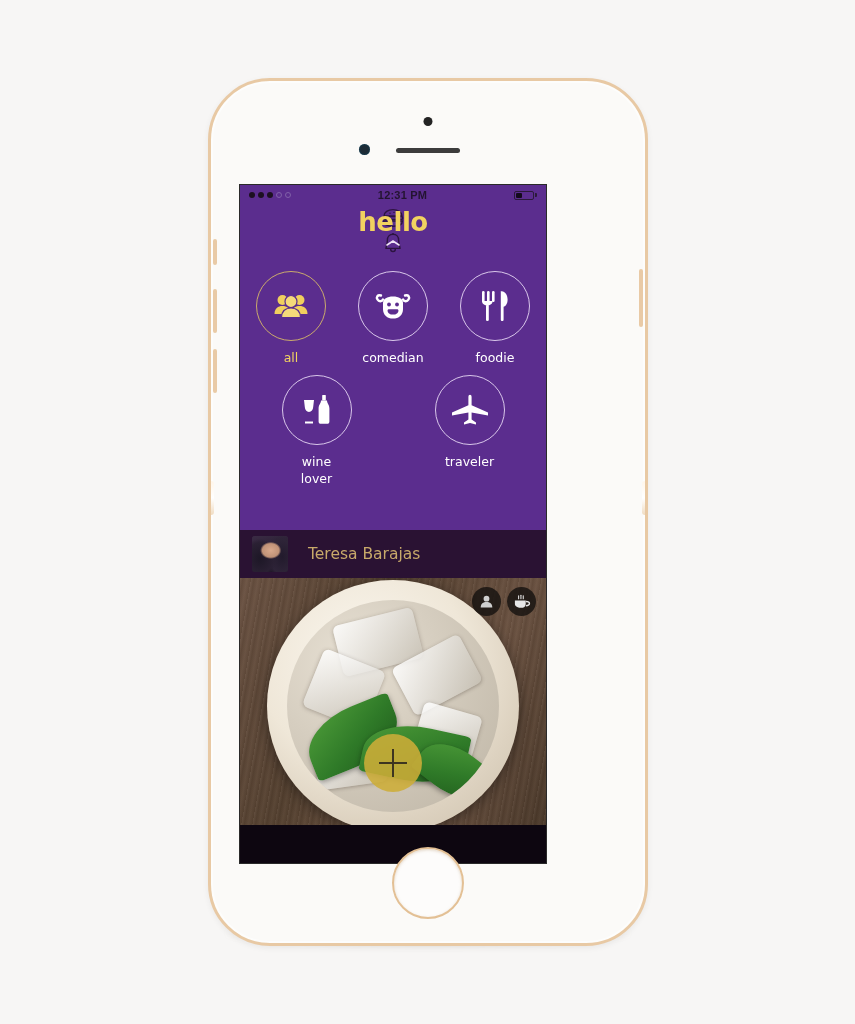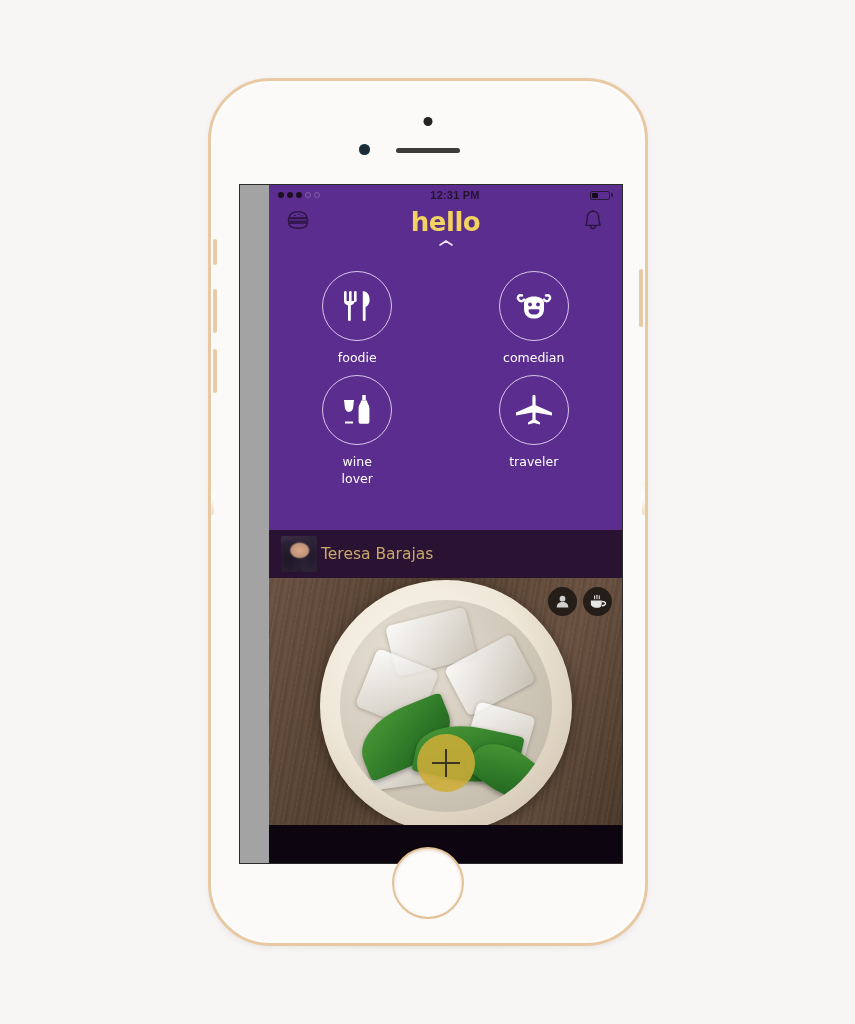--- a/index.html
+++ b/index.html
@@ -113,27 +113,26 @@
     background: #fdfcfb;
     border: 2px solid #e3c095;
     box-shadow: inset 0 1px 3px rgba(180,150,110,0.35);
   }
 
   
   .screen {
     position: absolute;
     left: 28px;
     top: 103px;
-    width: 384px;
+    width: 308px;
     height: 680px;
-    background: #a3a3a3;
+    background: #22c55e;
     overflow: hidden;
     border: 1px solid #2a2a2a;
     box-sizing: border-box;
-    padding-left: 29px;
   }
 
   
   .status-bar {
     height: 20px;
     background: #5b2d8e;
     display: flex;
     align-items: center;
     justify-content: space-between;
     padding: 0 9px;
@@ -176,24 +175,25 @@
     background: #2b1a3a;
     border-radius: 0 1px 1px 0;
   }
 
   
   .app-header {
     position: relative;
     height: 50px;
     background: #5b2d8e;
     display: flex;
-    align-items: flex-start;
+    align-items: center;
     justify-content: space-between;
     padding: 0 14px;
     box-sizing: border-box;
+    flex-direction: column;
   }
   .icon-btn {
     width: 30px; height: 30px;
     display: flex; align-items: center; justify-content: center;
     cursor: pointer;
   }
   .logo-block {
     position: absolute;
     left: 0; right: 0;
     top: 4px;
@@ -258,21 +258,21 @@
   .cat-item.active .cat-label { color: #f2d260; }
 
   
   .post-header {
     background: #2a1233;
     height: 48px;
     display: flex;
     align-items: center;
     padding: 0 12px;
     box-sizing: border-box;
-    gap: 4px;
+    gap: 20px;
   }
   .avatar {
     width: 36px; height: 36px;
     border-radius: 3px;
     overflow: hidden;
     background: #3a2440;
     position: relative;
     flex-shrink: 0;
   }
   .avatar .face {
@@ -450,49 +450,62 @@
             <path d="M7.6 16.8 C7.6 18.6 8.6 19.6 10 19.6 C11.4 19.6 12.4 18.6 12.4 16.8"></path>
             <path d="M10 2.2 L10 0.9"></path>
           </svg>
         </div>
       </div>
 
       <div class="category-panel">
 
         <div class="cat-row">
 
+          <div class="cat-item active">
+            <div class="cat-circle">
+              <svg width="36" height="30" viewBox="0 0 36 30">
+                <circle cx="9.5" cy="9" r="5" fill="#f0cf5e"></circle>
+                <path d="M1.5 23 C1.5 17.6 5 15 9.5 15 C14 15 17.5 17.6 17.5 23 Z" fill="#f0cf5e"></path>
+                <circle cx="26.5" cy="9" r="5" fill="#f0cf5e"></circle>
+                <path d="M18.5 23 C18.5 17.6 22 15 26.5 15 C31 15 34.5 17.6 34.5 23 Z" fill="#f0cf5e"></path>
+                <circle cx="18" cy="10.5" r="6" fill="#f5d97a" stroke="#5b2d8e" stroke-width="1.2"></circle>
+                <path d="M8.5 26.5 C8.5 19.8 12.8 17 18 17 C23.2 17 27.5 19.8 27.5 26.5 Z" fill="#f5d97a" stroke="#5b2d8e" stroke-width="1.2"></path>
+              </svg>
+            </div>
+            <div class="cat-label">all</div>
+          </div>
+
+          <div class="cat-item">
+            <div class="cat-circle">
+              <svg width="38" height="32" viewBox="0 0 38 32">
+                <path d="M7 5.5 C3.5 4.5 2 7 3.5 9.5 C5 12 8 11.5 9 9.5" fill="none" stroke="#fff" stroke-width="2.4" stroke-linecap="round"></path>
+                <path d="M31 5.5 C34.5 4.5 36 7 34.5 9.5 C33 12 30 11.5 29 9.5" fill="none" stroke="#fff" stroke-width="2.4" stroke-linecap="round"></path>
+                <path d="M9 13 C9 8.6 13.2 6.4 19 6.4 C24.8 6.4 29 8.6 29 13 L29 19 C29 25 24.8 28.6 19 28.6 C13.2 28.6 9 25 9 19 Z" fill="#fff"></path>
+                <circle cx="15" cy="14.5" r="1.9" fill="#5b2d8e"></circle>
+                <circle cx="23" cy="14.5" r="1.9" fill="#5b2d8e"></circle>
+                <path d="M13.6 20.4 C13.6 19.6 14.2 19.2 15 19.2 L23 19.2 C23.8 19.2 24.4 19.6 24.4 20.4 C24.4 23 22.2 24.6 19 24.6 C15.8 24.6 13.6 23 13.6 20.4 Z" fill="#5b2d8e"></path>
+              </svg>
+            </div>
+            <div class="cat-label">comedian</div>
+          </div>
 
           <div class="cat-item">
             <div class="cat-circle">
               <svg width="32" height="34" viewBox="0 0 32 34">
                 <rect x="3" y="2" width="2.6" height="11" rx="1.2" fill="#fff"></rect>
                 <rect x="8" y="2" width="2.6" height="11" rx="1.2" fill="#fff"></rect>
                 <rect x="13" y="2" width="2.6" height="11" rx="1.2" fill="#fff"></rect>
                 <path d="M3 12 C3 15 5.6 16.4 8.3 16.4 C11 16.4 13.6 15 13.6 12 Z" fill="#fff"></path>
                 <rect x="7" y="15.5" width="2.8" height="16.5" rx="1.3" fill="#fff"></rect>
                 <path d="M21 2 C25.6 2 28.6 5.4 28.6 10.6 C28.6 15 26.6 17.4 24.6 17.8 L24.6 30.8 C24.6 31.6 24 32 23.2 32 C22.4 32 21.8 31.6 21.8 30.8 L21.8 2.6 C21.8 2.2 21 2 21 2 Z" fill="#fff"></path>
               </svg>
             </div>
             <div class="cat-label">foodie</div>
           </div>
 
-          <div class="cat-item">
-            <div class="cat-circle">
-              <svg width="38" height="32" viewBox="0 0 38 32">
-                <path d="M7 5.5 C3.5 4.5 2 7 3.5 9.5 C5 12 8 11.5 9 9.5" fill="none" stroke="#fff" stroke-width="2.4" stroke-linecap="round"></path>
-                <path d="M31 5.5 C34.5 4.5 36 7 34.5 9.5 C33 12 30 11.5 29 9.5" fill="none" stroke="#fff" stroke-width="2.4" stroke-linecap="round"></path>
-                <path d="M9 13 C9 8.6 13.2 6.4 19 6.4 C24.8 6.4 29 8.6 29 13 L29 19 C29 25 24.8 28.6 19 28.6 C13.2 28.6 9 25 9 19 Z" fill="#fff"></path>
-                <circle cx="15" cy="14.5" r="1.9" fill="#5b2d8e"></circle>
-                <circle cx="23" cy="14.5" r="1.9" fill="#5b2d8e"></circle>
-                <path d="M13.6 20.4 C13.6 19.6 14.2 19.2 15 19.2 L23 19.2 C23.8 19.2 24.4 19.6 24.4 20.4 C24.4 23 22.2 24.6 19 24.6 C15.8 24.6 13.6 23 13.6 20.4 Z" fill="#5b2d8e"></path>
-              </svg>
-            </div>
-            <div class="cat-label">comedian</div>
-          </div>
-
         </div>
 
         <div class="cat-row">
 
 
           <div class="cat-item">
             <div class="cat-circle">
               <svg width="34" height="34" viewBox="0 0 34 34">
                 <path d="M4 7 L14 7 L13.2 14 C13 17 11.4 18.8 9 19 L9 28.4 L13 28.4 L13 30.6 L5 30.6 L5 28.4 L9 28.4 L9 19 C6.6 18.8 5 17 4.8 14 Z" fill="#fff"></path>
                 <rect x="22.2" y="2" width="3.6" height="5.6" rx="0.6" fill="#fff"></rect>

